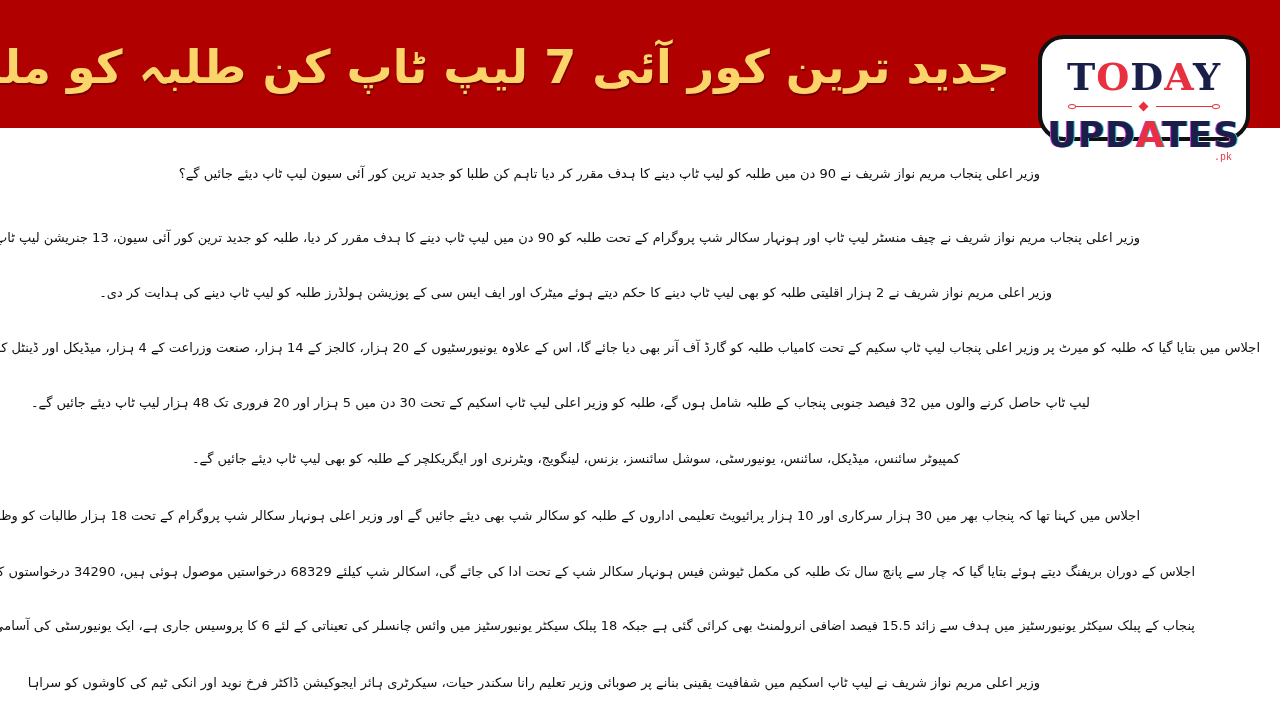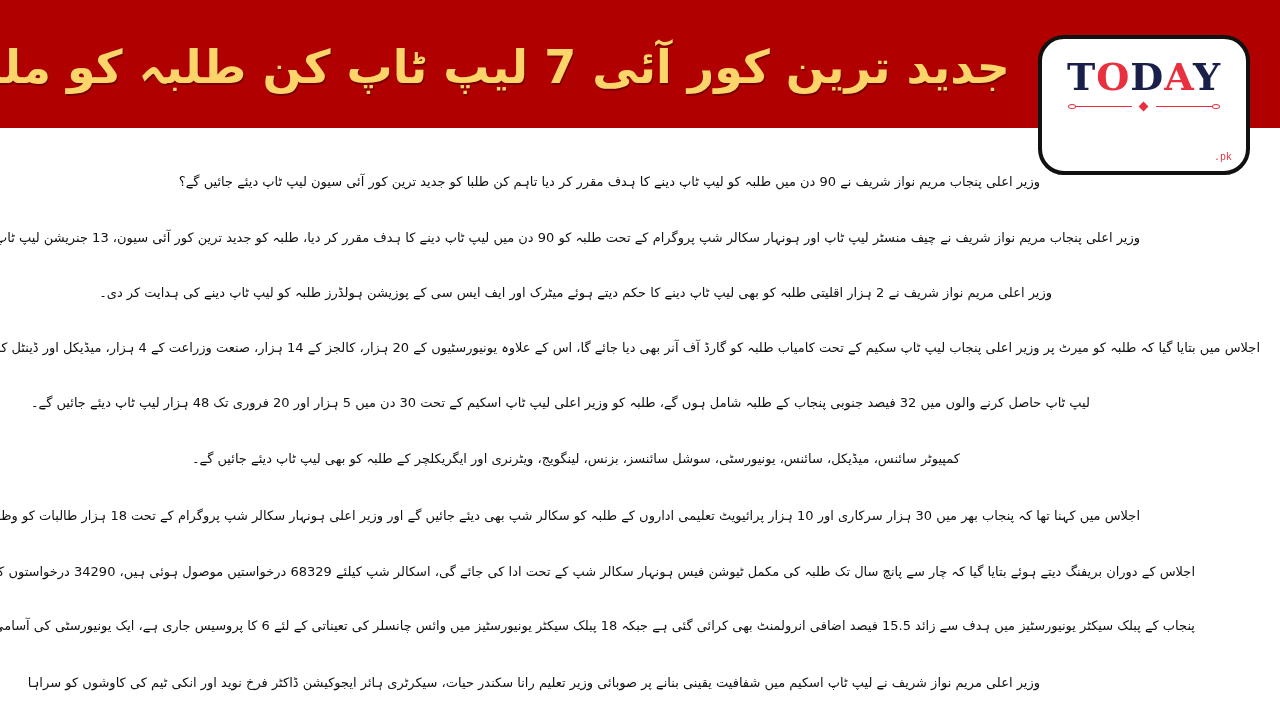--- a/index.html
+++ b/index.html
@@ -35,21 +35,21 @@
       line-height: 66px;
       white-space: nowrap;
       letter-spacing: -1px;
       text-shadow: 1px 2px 0 #7a0000;
     }
     .logo {
       position: absolute;
       left: 1038px;
       top: 35px;
       width: 212px;
-      height: 140px;
+      height: 106px;
       background: #ffffff;
       border: 4px solid #111111;
       border-radius: 26px;
     }
     .logo-line1 {
       position: absolute;
       left: 0; right: 0;
       top: 18px;
       text-align: center;
       font-family: "DejaVu Serif", serif;
@@ -141,25 +141,26 @@
 
 <div class="logo">
   <div class="logo-line1"><span>T</span><span class="red">O</span><span>D</span><span class="red">A</span><span>Y</span></div>
   <div class="logo-divider">
     <span class="end l"></span>
     <span class="bar left"></span>
     <span class="diamond"></span>
     <span class="bar right"></span>
     <span class="end r"></span>
   </div>
+  <div class="logo-line2"><span>UPD</span><span class="red">A</span><span>TES</span></div>
   <div class="logo-pk">.pk</div>
 </div>
 
 <div class="content">
-  <div class="para" style="top:12px; right:240px;margin-left:40px;">وزیر اعلی پنجاب مریم نواز شریف نے 90 دن میں طلبہ کو لیپ ٹاپ دینے کا ہدف مقرر کر دیا تاہم کن طلبا کو جدید ترین کور آئی سیون لیپ ٹاپ دیئے جائیں گے؟</div>
+  <div class="para" style="top:4px; right:240px;margin-left:40px;">وزیر اعلی پنجاب مریم نواز شریف نے 90 دن میں طلبہ کو لیپ ٹاپ دینے کا ہدف مقرر کر دیا تاہم کن طلبا کو جدید ترین کور آئی سیون لیپ ٹاپ دیئے جائیں گے؟</div>
   <div class="para" style="top:68px; right:140px;">وزیر اعلی پنجاب مریم نواز شریف نے چیف منسٹر لیپ ٹاپ اور ہونہار سکالر شپ پروگرام کے تحت طلبہ کو 90 دن میں لیپ ٹاپ دینے کا ہدف مقرر کر دیا، طلبہ کو جدید ترین کور آئی سیون، 13 جنریشن لیپ ٹاپ دیئے جائیں گے۔</div>
   <div class="para" style="top:123px; right:228px;">وزیر اعلی مریم نواز شریف نے 2 ہزار اقلیتی طلبہ کو بھی لیپ ٹاپ دینے کا حکم دیتے ہوئے میٹرک اور ایف ایس سی کے پوزیشن ہولڈرز طلبہ کو لیپ ٹاپ دینے کی ہدایت کر دی۔</div>
   <div class="para" style="top:178px; right:20px;">اجلاس میں بتایا گیا کہ طلبہ کو میرٹ پر وزیر اعلی پنجاب لیپ ٹاپ سکیم کے تحت کامیاب طلبہ کو گارڈ آف آنر بھی دیا جائے گا، اس کے علاوہ یونیورسٹیوں کے 20 ہزار، کالجز کے 14 ہزار، صنعت وزراعت کے 4 ہزار، میڈیکل اور ڈینٹل کالجز کے 2 ہزار طلبہ کو لیپ ٹاپ ملیں گے۔</div>
   <div class="para" style="top:233px; right:190px;">لیپ ٹاپ حاصل کرنے والوں میں 32 فیصد جنوبی پنجاب کے طلبہ شامل ہوں گے، طلبہ کو وزیر اعلی لیپ ٹاپ اسکیم کے تحت 30 دن میں 5 ہزار اور 20 فروری تک 48 ہزار لیپ ٹاپ دیئے جائیں گے۔</div>
   <div class="para" style="top:289px; right:320px;">کمپیوٹر سائنس، میڈیکل، سائنس، یونیورسٹی، سوشل سائنسز، بزنس، لینگویج، ویٹرنری اور ایگریکلچر کے طلبہ کو بھی لیپ ٹاپ دیئے جائیں گے۔</div>
   <div class="para" style="top:346px; right:140px;">اجلاس میں کہنا تھا کہ پنجاب بھر میں 30 ہزار سرکاری اور 10 ہزار پرائیویٹ تعلیمی اداروں کے طلبہ کو سکالر شپ بھی دیئے جائیں گے اور وزیر اعلی ہونہار سکالر شپ پروگرام کے تحت 18 ہزار طالبات کو وظائف ملیں گے۔</div>
   <div class="para" style="top:402px; right:85px;">اجلاس کے دوران بریفنگ دیتے ہوئے بتایا گیا کہ چار سے پانچ سال تک طلبہ کی مکمل ٹیوشن فیس ہونہار سکالر شپ کے تحت ادا کی جائے گی، اسکالر شپ کیلئے 68329 درخواستیں موصول ہوئی ہیں، 34290 درخواستوں کی تصدیق مکمل ہو گی۔</div>
   <div class="para" style="top:456px; right:85px;">پنجاب کے پبلک سیکٹر یونیورسٹیز میں ہدف سے زائد 15.5 فیصد اضافی انرولمنٹ بھی کرائی گئی ہے جبکہ 18 پبلک سیکٹر یونیورسٹیز میں وائس چانسلر کی تعیناتی کے لئے 6 کا پروسیس جاری ہے، ایک یونیورسٹی کی آسامی کی دوبارہ تشہیر کی جائے گی۔</div>
   <div class="para" style="top:513px; right:240px;text-align:right;">وزیر اعلی مریم نواز شریف نے لیپ ٹاپ اسکیم میں شفافیت یقینی بنانے پر صوبائی وزیر تعلیم رانا سکندر حیات، سیکرٹری ہائر ایجوکیشن ڈاکٹر فرخ نوید اور انکی ٹیم کی کاوشوں کو سراہا</div>
 </div>

